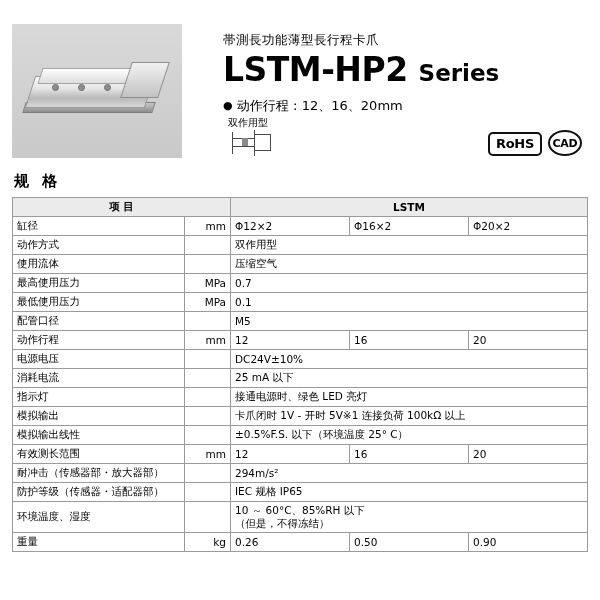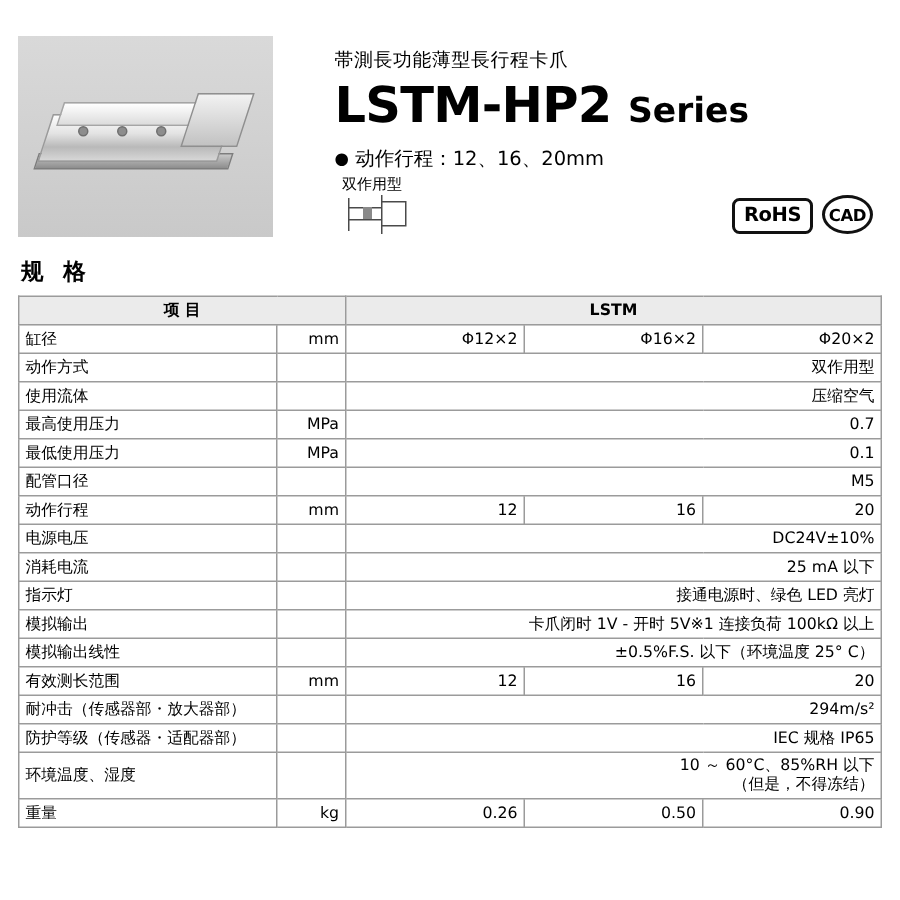--- a/index.html
+++ b/index.html
@@ -196,21 +196,21 @@
   }
   .lbl {
     text-align: left;
     padding-left: 5px;
   }
   .unit {
     text-align: right;
     padding-right: 5px;
     width: 44px;
   }
-  .ctr { text-align: right; }
+  .ctr { text-align: left; }
 </style>
 </head>
 <body>
 
 <div class="page">
 
   <div class="banner">
     <div class="banner-left">
       <div class="prod">
         <div class="rail"></div>

